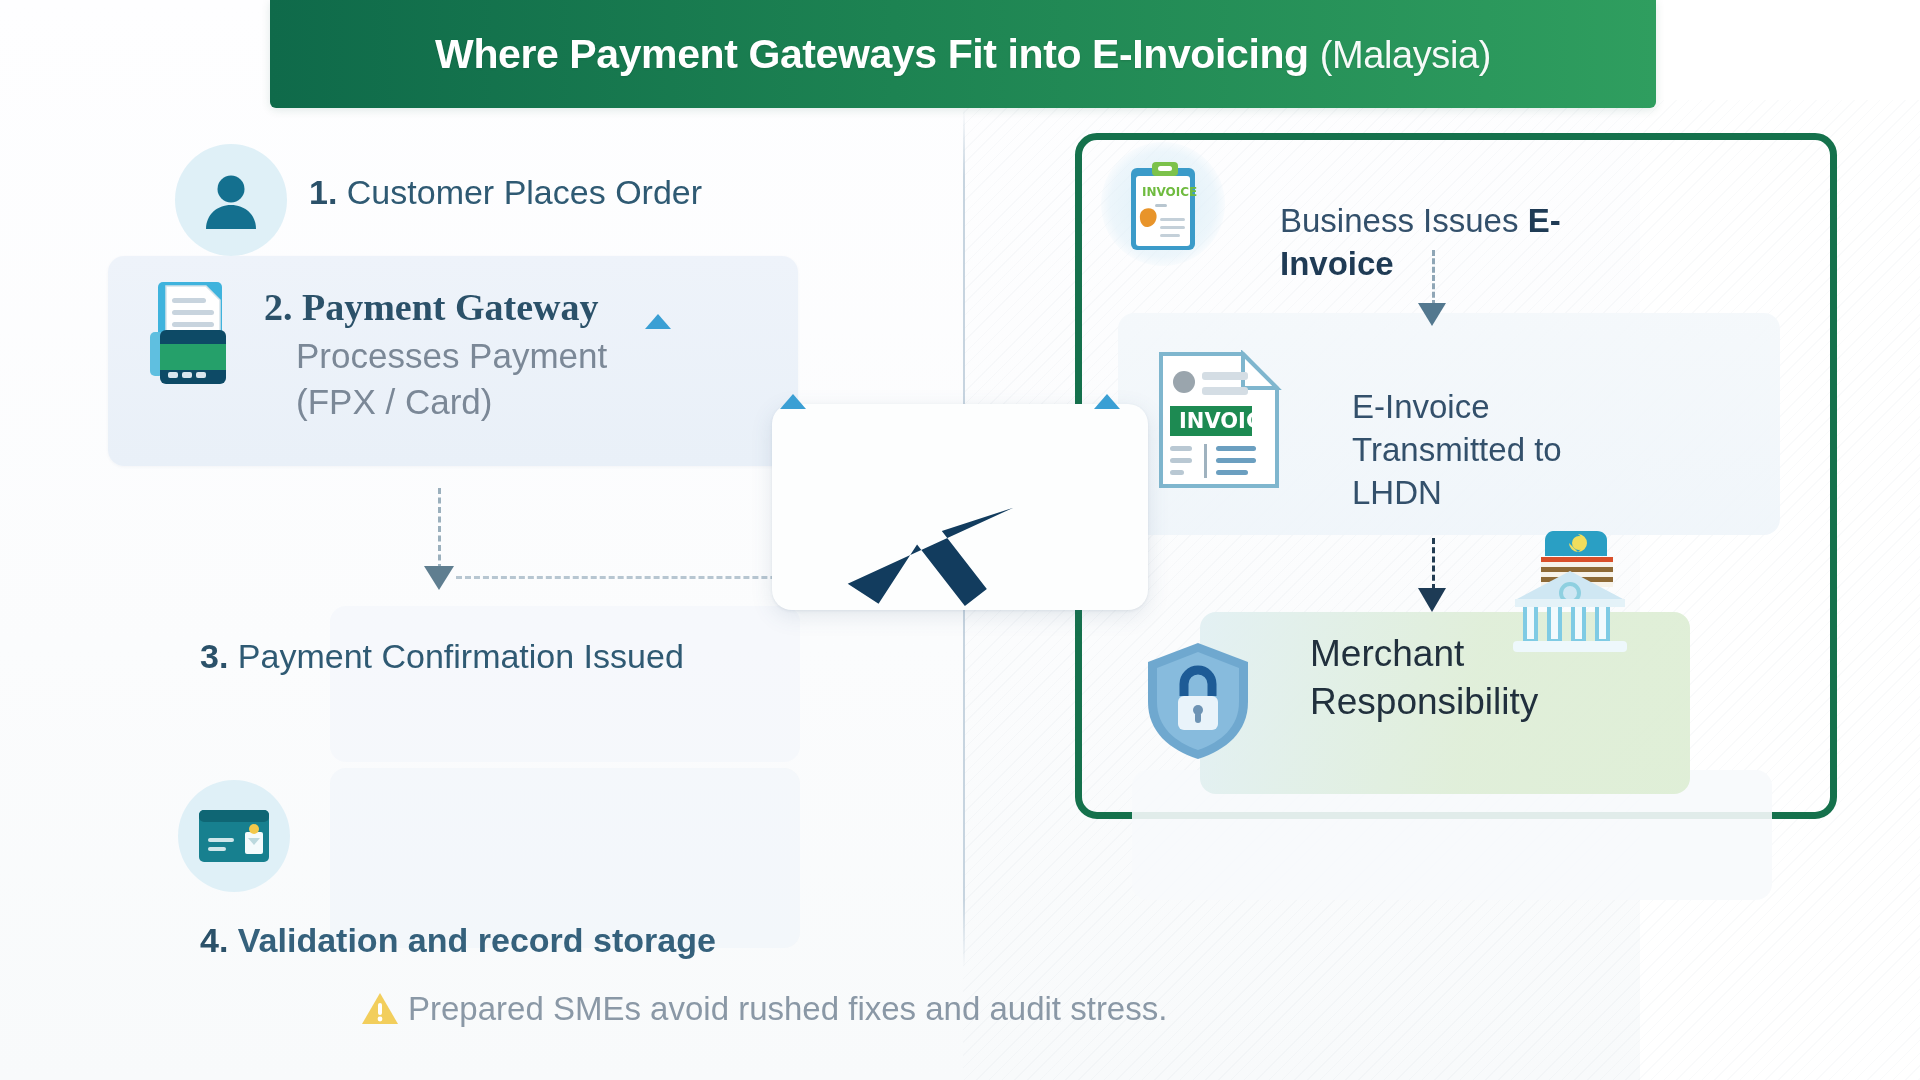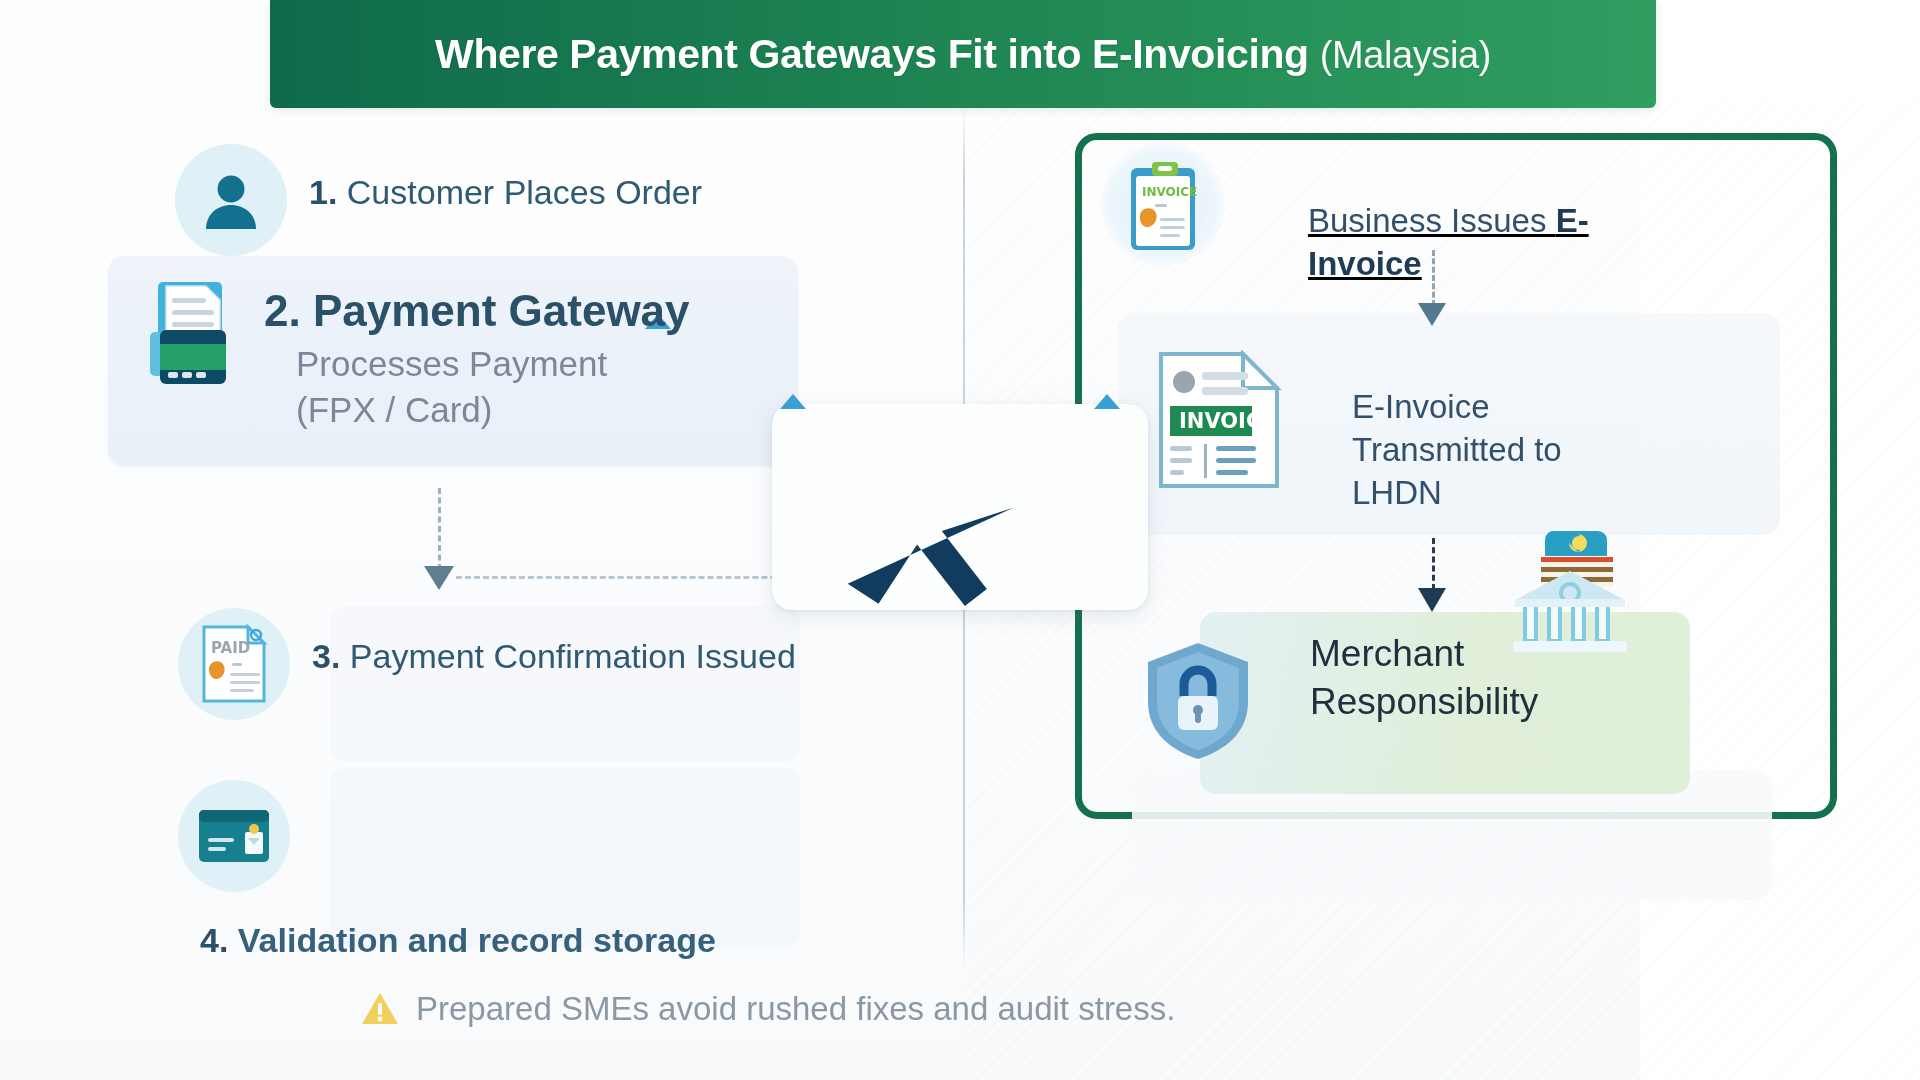--- a/index.html
+++ b/index.html
@@ -77,21 +77,21 @@
   #step1 { left: 175px; top: 36px; }
   
   .card2 {
     position: absolute; left: 108px; top: 148px; width: 690px; height: 210px;
     background: linear-gradient(180deg,#eef3fa 0%, #e9f0f8 100%);
     border-radius: 16px;
     box-shadow: 0 1px 3px rgba(80,110,140,.06);
   }
   #step2 { left: 140px; top: 170px; }
   #step2 .step-text { padding-top: 4px; margin-left: 12px; }
-  .t2-line1 { font-weight: 700; color: #2b5169; font-size: 44px; }
+  .t2-line1 { font-weight: 700; color: #2b5169; font-size: 38px; font-family: Liberation Serif, serif; }
   .t2-line2, .t2-line3 { color: #7b8897; font-size: 35px; font-weight: 400; margin-left: 32px; }
 
   
   .conn-v {
     position: absolute; left: 438px; top: 380px;
     width: 0; height: 82px;
     border-left: 3px dashed #9bb0bd;
   }
   .conn-head {
     position: absolute; left: 424px; top: 458px;
@@ -118,21 +118,21 @@
     position: absolute; left: 330px; top: 660px; width: 470px; height: 180px;
     background: rgba(238,243,250,0.5);
     border-radius: 16px;
   }
   #step4 { left: 178px; top: 672px; flex-direction: column; }
   #step4 .step-text { font-weight: 700; color: #35617c; }
 
   
   .footer {
     position: absolute; left: 360px; top: 990px;
-    display: flex; align-items: center; gap: 16px;
+    display: flex; align-items: center; gap: 8px;
   }
   .footer-text { font-size: 33px; color: #8a98a6; font-weight: 400; }
 
   
   .green-panel {
     position: absolute; left: 1075px; top: 133px;
     width: 762px; height: 686px;
     border: 7px solid #15714c;
     border-radius: 22px;
     background: transparent;
@@ -143,21 +143,21 @@
   .r-text b { font-weight: 700; color: #1f3b55; }
 
   .icon-halo {
     position: absolute; border-radius: 50%;
     background: radial-gradient(circle, rgba(219,238,247,.95) 0%, rgba(226,241,249,.6) 60%, rgba(255,255,255,0) 75%);
   }
 
   
   #rhalo1 { left: 1101px; top: 142px; width: 124px; height: 124px; }
   #ricon1 { position: absolute; left: 1125px; top: 160px; }
-  #rrow1 { left: 1308px; top: 200px; text-decoration: underline; }
+  #rrow1 { left: 1280px; top: 200px; }
 
   
   .mid-card {
     position: absolute; left: 1118px; top: 313px; width: 662px; height: 222px;
     background: linear-gradient(180deg, rgba(244,248,251,.95) 0%, rgba(239,245,250,.9) 100%);
     border-radius: 16px;
   }
   #ricon2 { position: absolute; left: 1156px; top: 350px; }
   #rrow2 { left: 1352px; top: 386px; }
 
@@ -258,33 +258,20 @@
         <div class="t2-line2">Processes Payment</div>
         <div class="t2-line3">(FPX / Card)</div>
       </div>
     </div>
 
     <div class="conn-v"></div>
     <div class="conn-head"></div>
     <div class="conn-h"></div>
 
     <div class="step" id="step3">
-      <div class="badge">
-        <svg width="72" height="82" viewBox="0 0 72 82">
-          <path d="M6 4h44l16 16v58H6z" fill="#ffffff" stroke="#55b6dd" stroke-width="3"></path>
-          <path d="M50 4l16 16H50z" fill="#ffffff" stroke="#55b6dd" stroke-width="3"></path>
-          <text x="13" y="30" font-family="DejaVu Sans, sans-serif" font-size="15" font-weight="700" fill="#9aa6b0">PAID</text>
-          <path d="M12 42c5-6 12-4 14 1s-1 12-7 13-10-8-7-14z" fill="#e8942a"></path>
-          <rect x="34" y="40" width="10" height="3" rx="1.5" fill="#b9c6d0"></rect>
-          <rect x="32" y="50" width="30" height="3" rx="1.5" fill="#c4d0d9"></rect>
-          <rect x="32" y="58" width="30" height="3" rx="1.5" fill="#c4d0d9"></rect>
-          <rect x="32" y="66" width="24" height="3" rx="1.5" fill="#c4d0d9"></rect>
-          <circle cx="58" cy="12" r="5" fill="none" stroke="#3fa8d4" stroke-width="2.5"></circle>
-        </svg>
-      </div>
       <div class="step-text">
         <span class="num">3.</span>
         <span>Payment Confirmation Issued</span>
       </div>
     </div>
 
     <div class="step" id="step4">
       <div class="badge">
         <svg width="74" height="56" viewBox="0 0 74 56">
           <rect x="2" y="2" width="70" height="52" rx="5" fill="#17808f"></rect>

